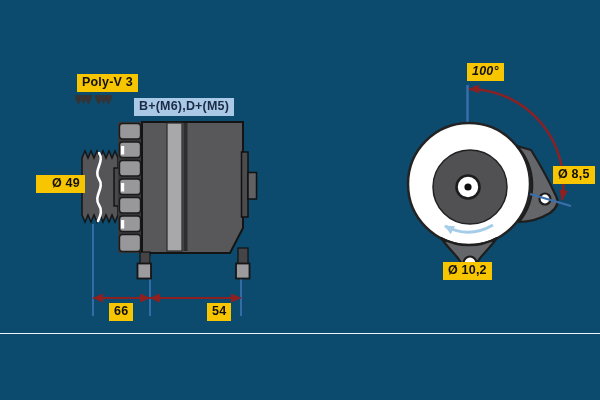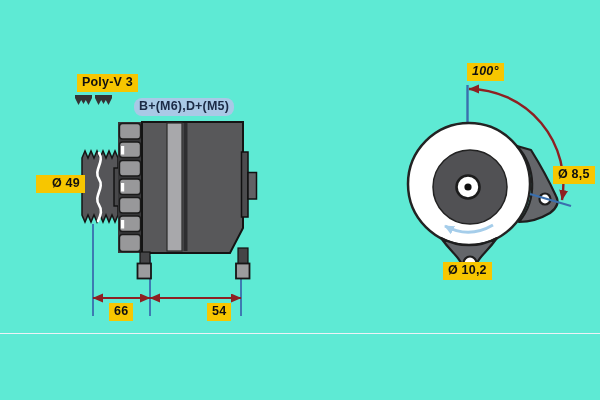--- a/index.html
+++ b/index.html
@@ -1,27 +1,27 @@
 <!DOCTYPE html>
 <html><head>
 <meta charset="utf-8">
 <style>
   html,body{margin:0;padding:0;background:#fff;}
   .stage{
-    position:relative;width:600px;height:400px;background:#5eead4;
+    position:relative;width:600px;height:400px;background:#0c4a6e;
     overflow:hidden;font-family:"Liberation Sans",sans-serif;
   }
   .faint-rule{position:absolute;left:0;top:333px;width:600px;height:1px;background:#eef1f6;}
   svg{position:absolute;left:0;top:0;}
   .lbl{
     position:absolute;font-weight:bold;font-size:12.5px;line-height:1.25;
     color:#101010;padding:1px 5px;white-space:nowrap;letter-spacing:0.2px;
   }
   .lbl-yellow{background:#f7c600;}
-  .lbl-blue{background:#a9c9e6;color:#1b2a45;border-radius:8px;}
+  .lbl-blue{background:#a9c9e6;color:#1b2a45;}
 </style>
 </head>
 <body>
 
 <div class="stage">
 
   <svg width="600" height="400" viewBox="0 0 600 400">
     <defs>
       <marker id="arr-red" orient="auto-start-reverse" markerUnits="userSpaceOnUse" markerWidth="12" markerHeight="10" refX="10" refY="4.5">
         <path d="M0,0 L10.5,4.5 L0,9 Z" fill="#8e2022"></path>

